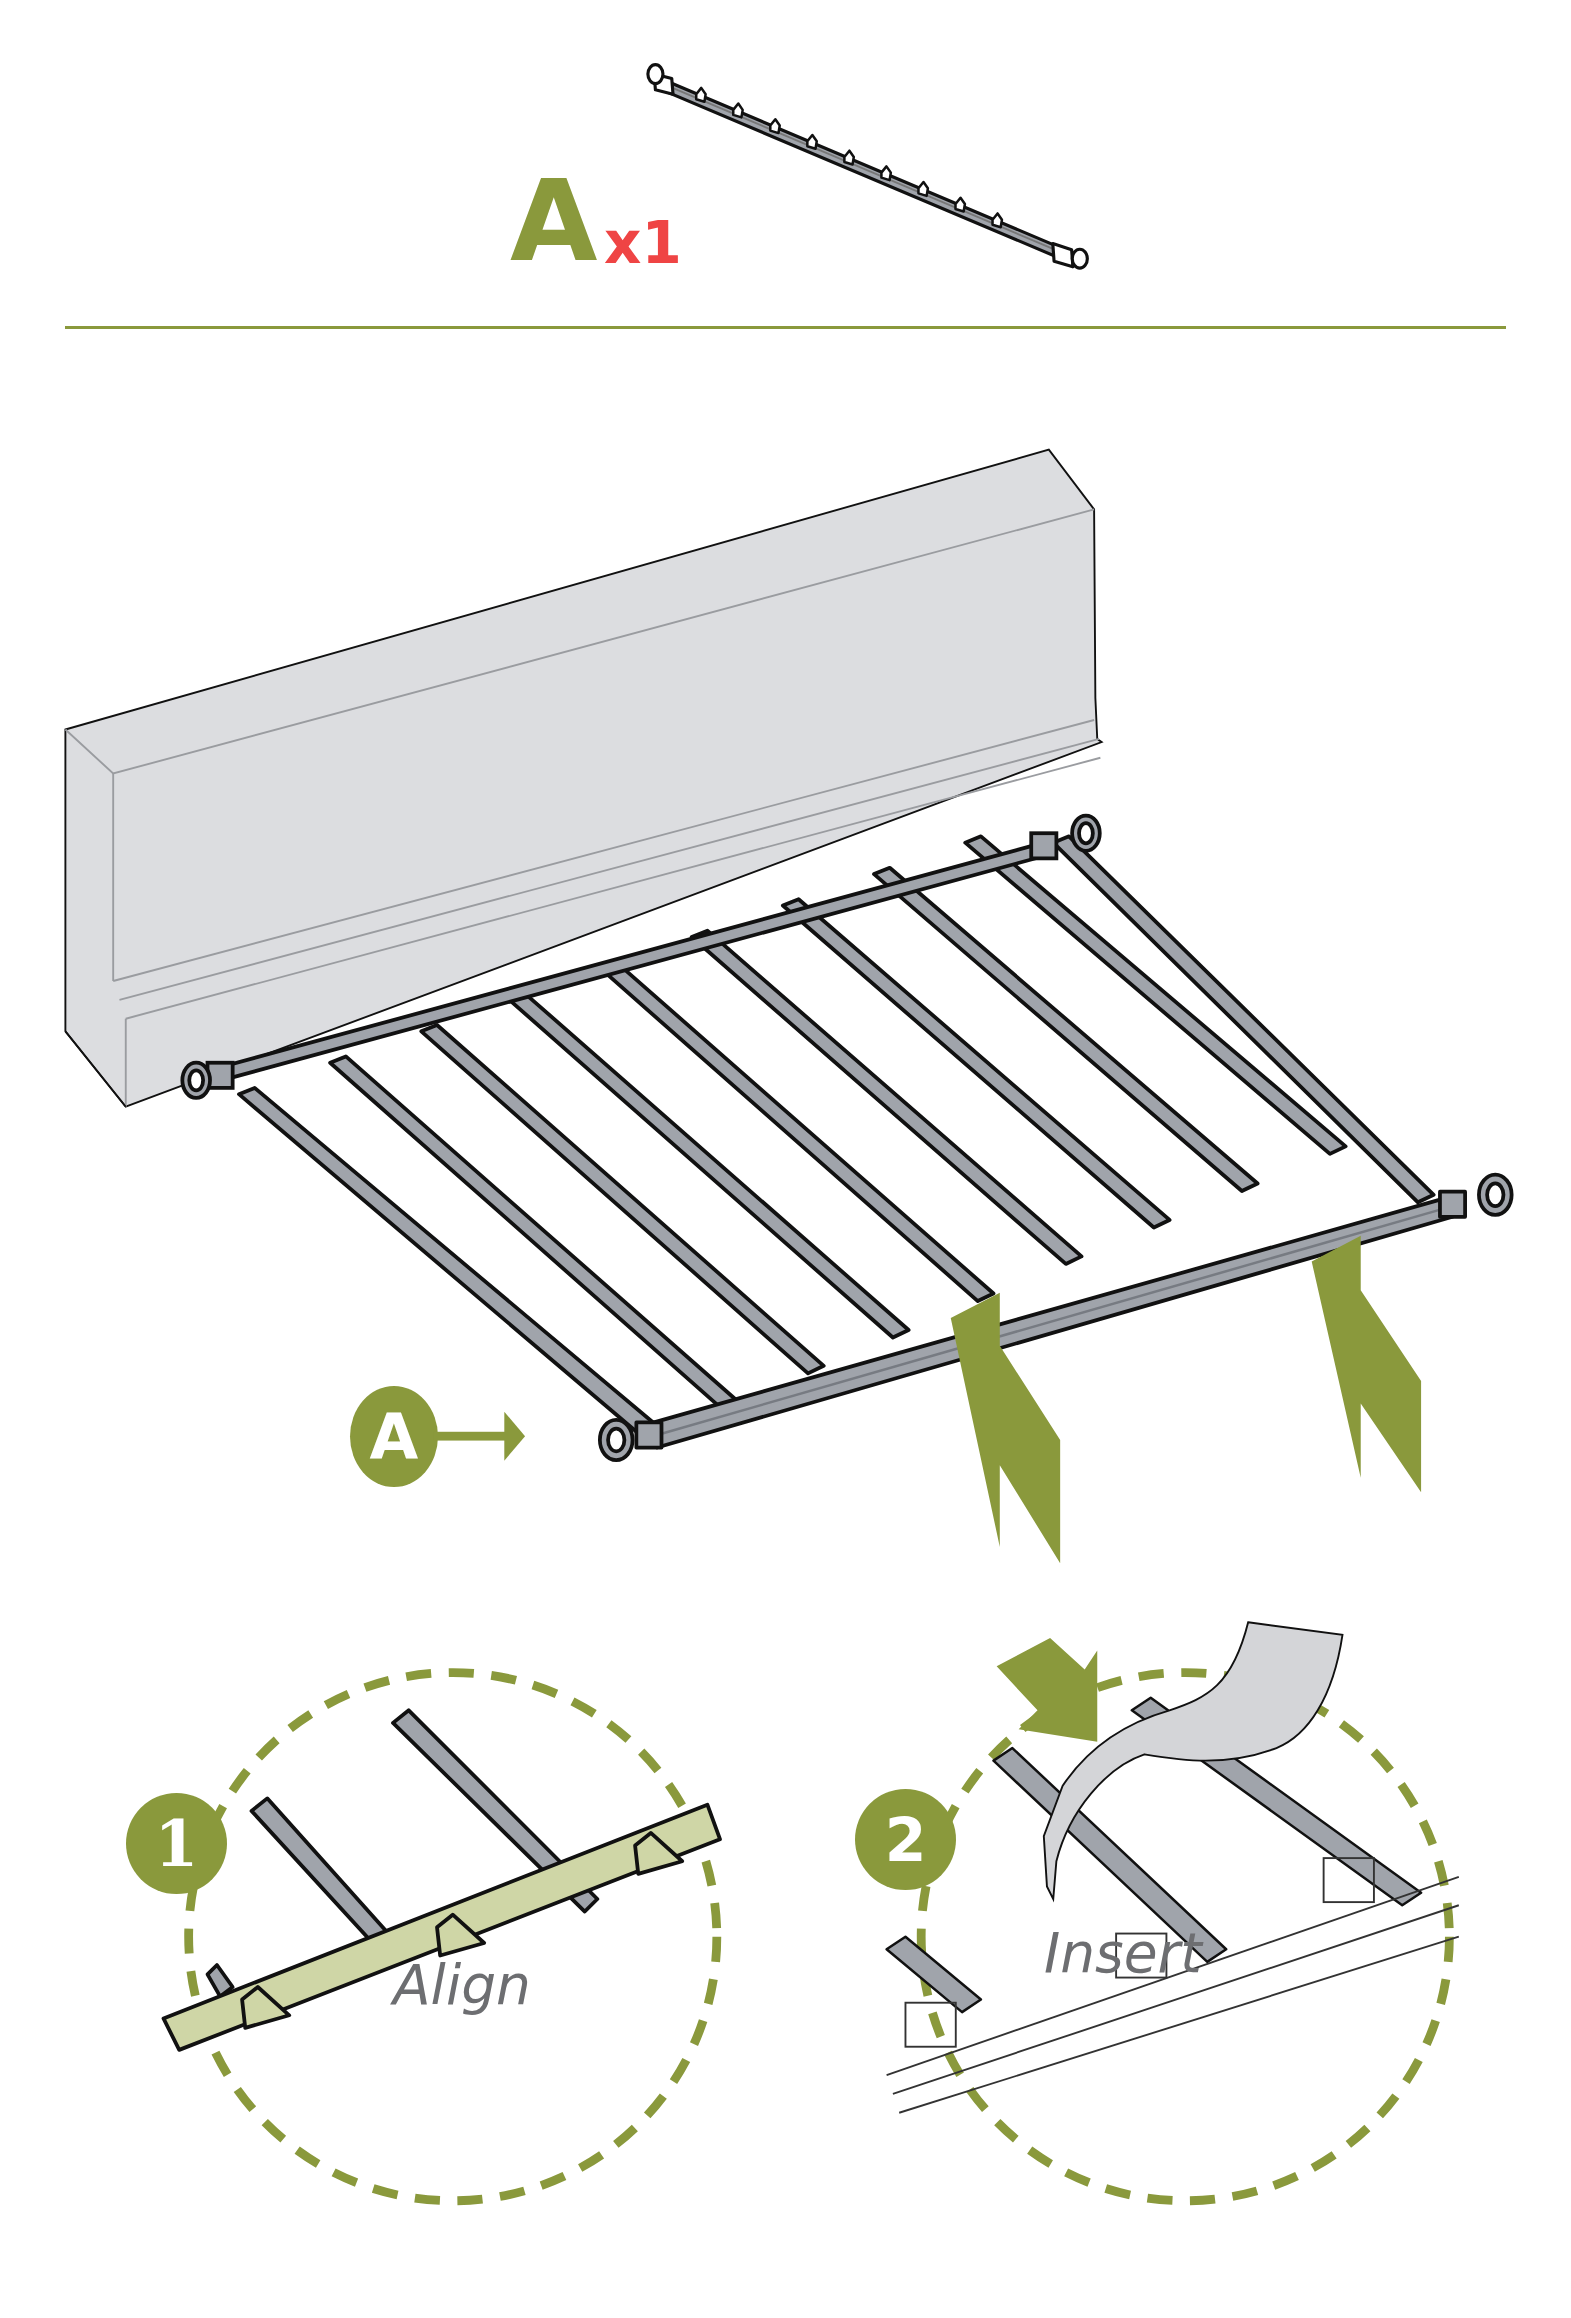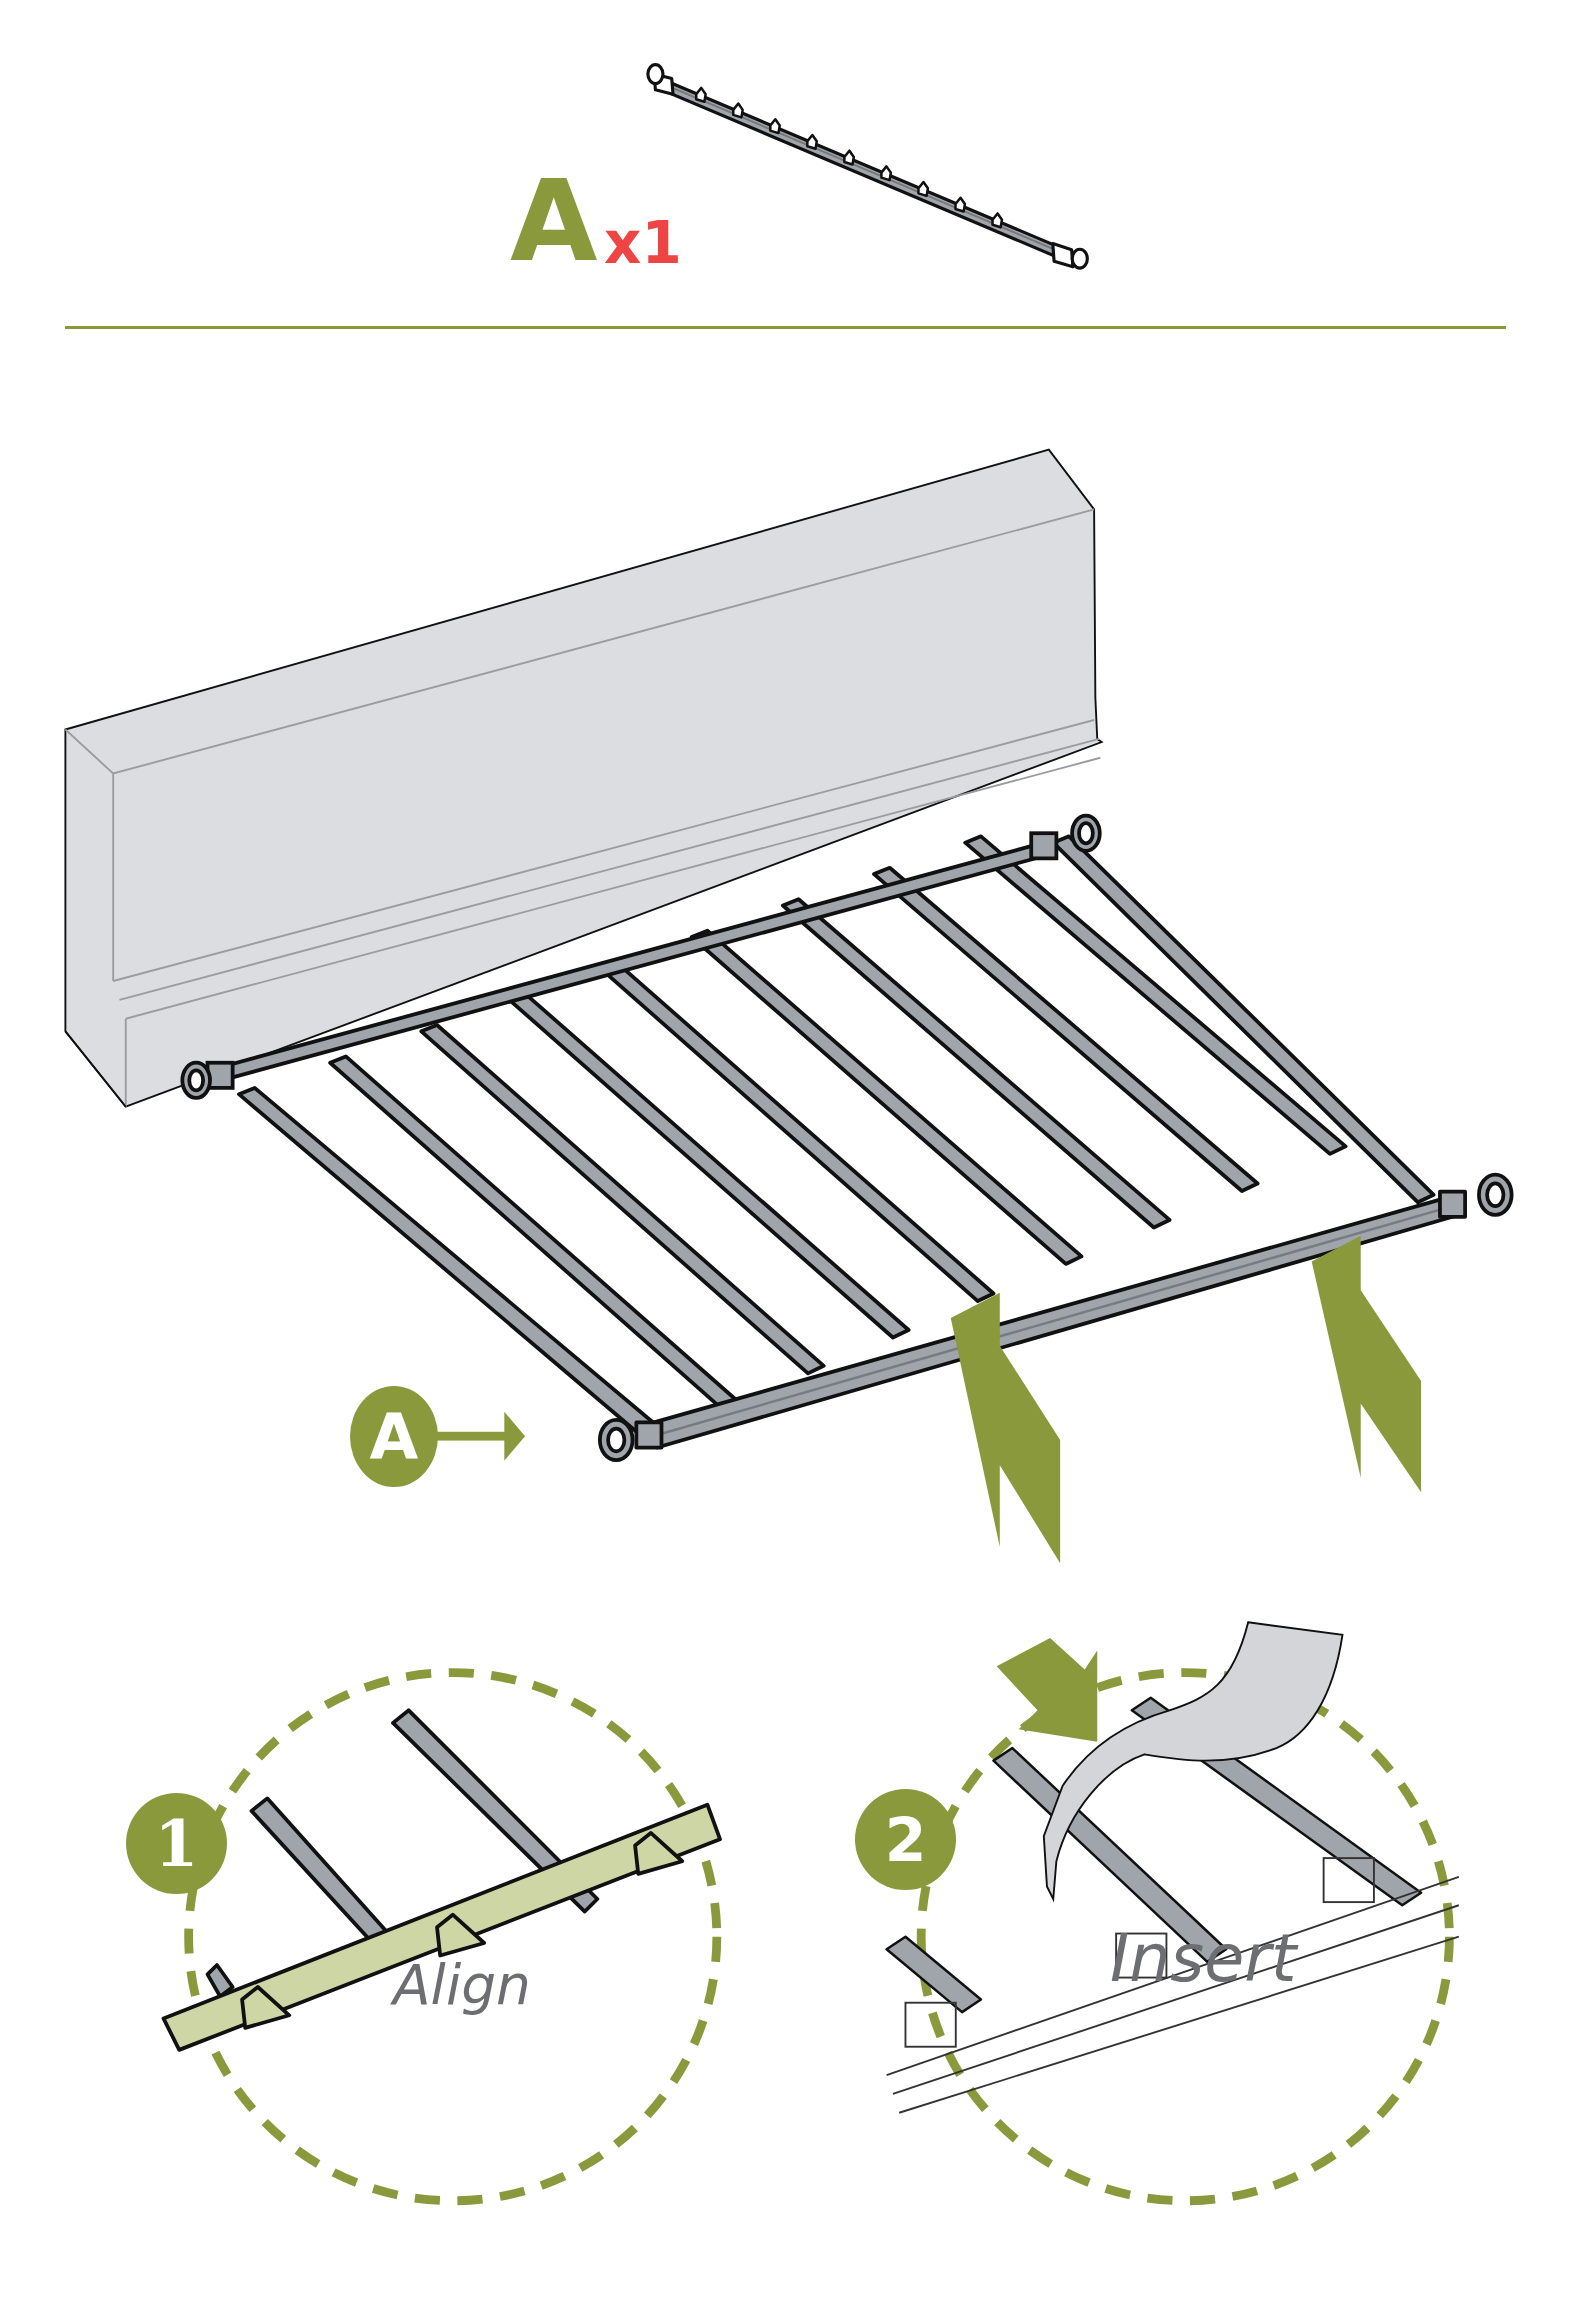--- a/index.html
+++ b/index.html
@@ -141,14 +141,14 @@
     <rect x="2105" y="2955" width="80" height="70"></rect>
   </g>
 
   <path d="M1985,2580 L2135,2600 C2120,2700 2080,2760 2030,2780 C1950,2810 1880,2800 1820,2790 C1760,2810 1700,2880 1680,2960 L1675,3020 L1665,3000 L1660,2920 L1690,2840 C1730,2780 1790,2740 1860,2720 C1920,2700 1960,2680 1985,2580 Z" fill="#d4d5d8" stroke="#111" stroke-width="3"></path>
 
   <polygon points="1585,2650 1670,2605 1725,2655 1745,2625 1745,2770 1620,2750 1650,2720" fill="#8a993c"></polygon>
 </svg>
 <div style="position:absolute;left:855px;top:1789px;width:101px;height:101px;border-radius:50%;background:#8a993c;display:flex;align-items:center;justify-content:center;">
   <span style="color:#fff;font-family:'DejaVu Sans',sans-serif;font-weight:bold;font-size:60px;">2</span>
 </div>
-<span class="caption" style="left:1110px;top:1921px;font-size:65px;color:#6d6e71;">Insert</span>
+<span class="caption" style="left:1044px;top:1921px;font-size:55px;color:#6d6e71;">Insert</span>
 
 
 </body></html>

